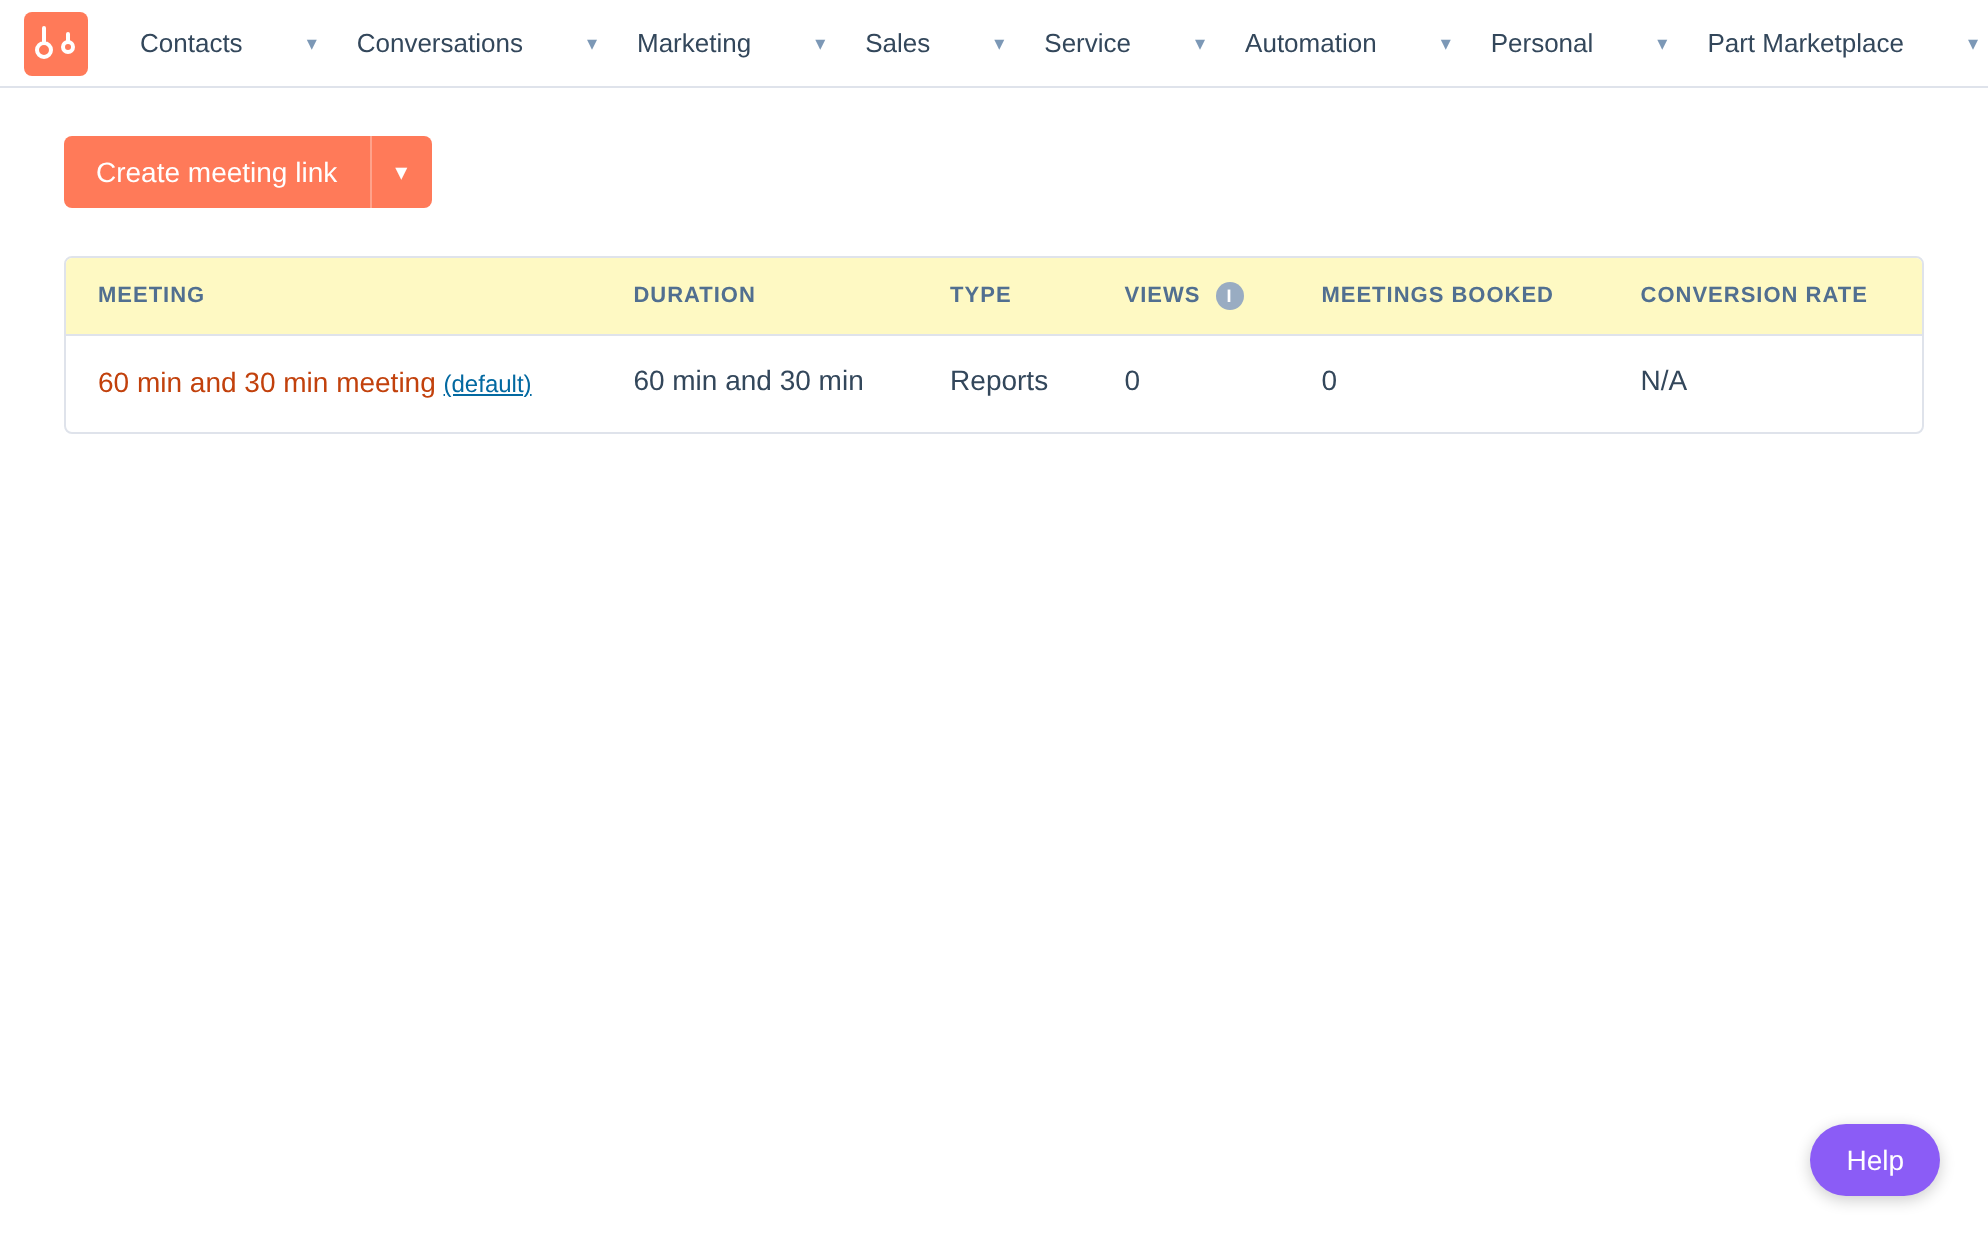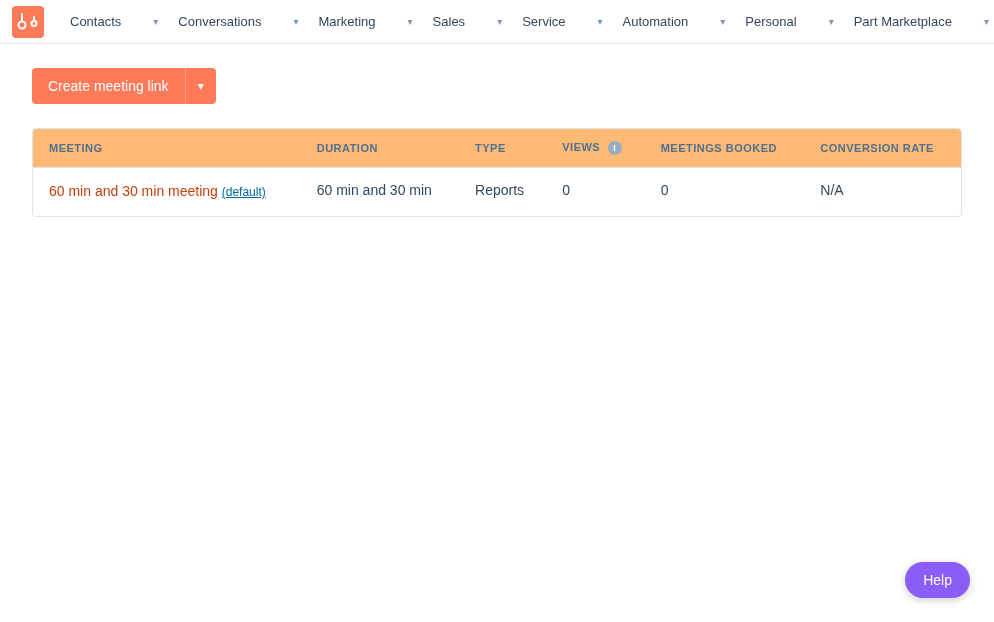--- a/index.html
+++ b/index.html
@@ -126,21 +126,21 @@
       border-radius: 4px;
       overflow: hidden;
     }
 
     table {
       width: 100%;
       border-collapse: collapse;
     }
 
     thead tr {
-      background: #fdba74;
+      background: #fef9c3;
       border-bottom: 1px solid #dfe3eb;
     }
 
     thead th {
       text-align: left;
       padding: 12px 16px;
       font-size: 11px;
       font-weight: 600;
       color: #516f90;
       text-transform: uppercase;

